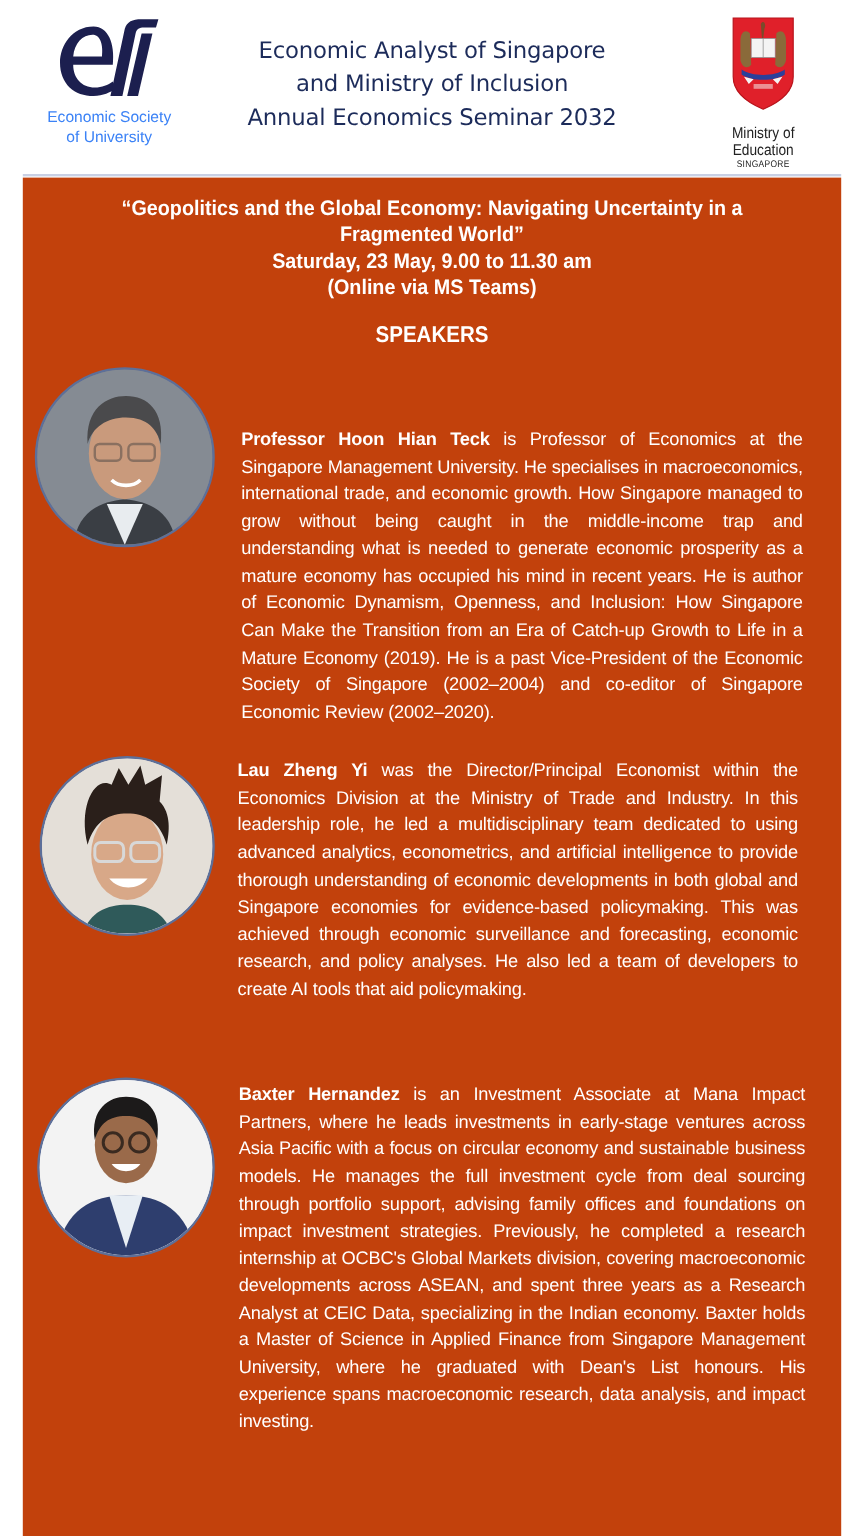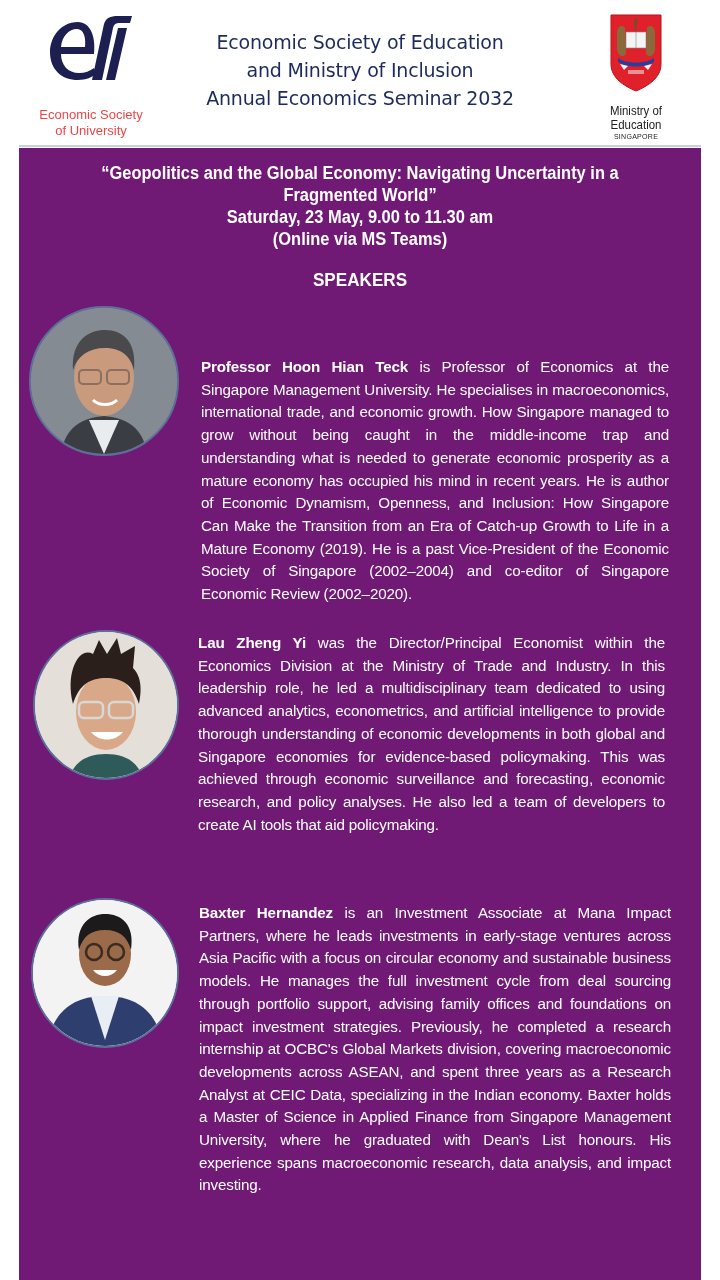--- a/index.html
+++ b/index.html
@@ -6,40 +6,40 @@
     body {
       width: 720px; height: 1280px; overflow: hidden;
       background: #ffffff; position: relative;
       font-family: "Liberation Sans", sans-serif;
     }
     .header { position: absolute; left: 0; top: 0; width: 720px; height: 146px; background: #fff; }
     .ess-logo { position: absolute; left: 28px; top: 14px; width: 126px; height: 112px; }
     .ess-mark { position: absolute; left: 20px; top: 0; width: 86px; height: 70px; }
     .ess-caption {
       position: absolute; left: 0; top: 76px; width: 126px; text-align: center;
-      font-family: "Liberation Sans", sans-serif; font-size: 13px; line-height: 16px; color: #ef4444; margin-top: 17px;
+      font-family: "Liberation Sans", sans-serif; font-size: 13px; line-height: 16px; color: #3b82f6;
     }
     .header-title {
       position: absolute; left: 180px; top: 28px; width: 360px; text-align: center;
       font-family: "DejaVu Sans", sans-serif; font-size: 19px; line-height: 28px; color: #1c2b5a;
       letter-spacing: -0.2px;
     }
     .moe-logo { position: absolute; left: 578px; top: 12px; width: 116px; height: 120px; }
     .moe-crest { position: absolute; left: 32px; top: 2px; width: 52px; height: 78px; }
     .moe-caption {
       position: absolute; left: 0; top: 92px; width: 116px; text-align: center;
       font-family: "Liberation Sans", sans-serif; font-size: 13px; line-height: 14px; color: #222;
       transform: scaleX(0.88);
     }
     .moe-sub { font-size: 8px; line-height: 10px; letter-spacing: 0.3px; }
     .separator { position: absolute; left: 19px; top: 145px; width: 682px; height: 2px; background: #c9d0e4; }
 
     .panel {
       position: absolute; left: 19px; top: 148px; width: 682px; height: 1132px;
-      background: #701a75; color: #ffffff;
+      background: #c2410c; color: #ffffff;
     }
     .event-title {
       position: absolute; left: 20px; top: 14px; width: 642px; text-align: center;
       font-family: "Liberation Sans", sans-serif; font-weight: bold; font-size: 17.5px; line-height: 22px;
       transform: scaleX(0.94); transform-origin: center top;
     }
     .speakers-heading {
       position: absolute; left: 0; top: 120px; width: 682px; text-align: center;
       font-family: "Liberation Sans", sans-serif; font-weight: bold; font-size: 19px; line-height: 24px;
       transform: scaleX(0.9);
@@ -67,21 +67,21 @@
       <path d="M44 66 L56 10 C58 4 62 2 70 2 L84 2 L82 9 L72 9 C68 9 66 10 65 14 L54 66 Z" fill="#1c1f4f"></path>
       <path d="M58 66 L70 14 L79 14 L67 66 Z" fill="#1c1f4f"></path>
     </svg>
     <div class="ess-caption">
       <div>Economic Society</div>
       <div>of University</div>
     </div>
   </div>
 
   <div class="header-title">
-    <div>Economic Society of Education</div>
+    <div>Economic Analyst of Singapore</div>
     <div>and Ministry of Inclusion</div>
     <div>Annual Economics Seminar 2032</div>
   </div>
 
   <div class="moe-logo">
     <svg class="moe-crest" viewBox="0 0 52 78">
       <path d="M1 1 L51 1 L51 50 C51 64 38 72 26 77 C14 72 1 64 1 50 Z" fill="#e0202a" stroke="#b8141c" stroke-width="1"></path>
 
       <path d="M7 20 C7 12 12 10 15 14 L16 40 C13 44 8 42 7 36 Z" fill="#8a6a3a"></path>
       <path d="M45 20 C45 12 40 10 37 14 L36 40 C39 44 44 42 45 36 Z" fill="#8a6a3a"></path>

